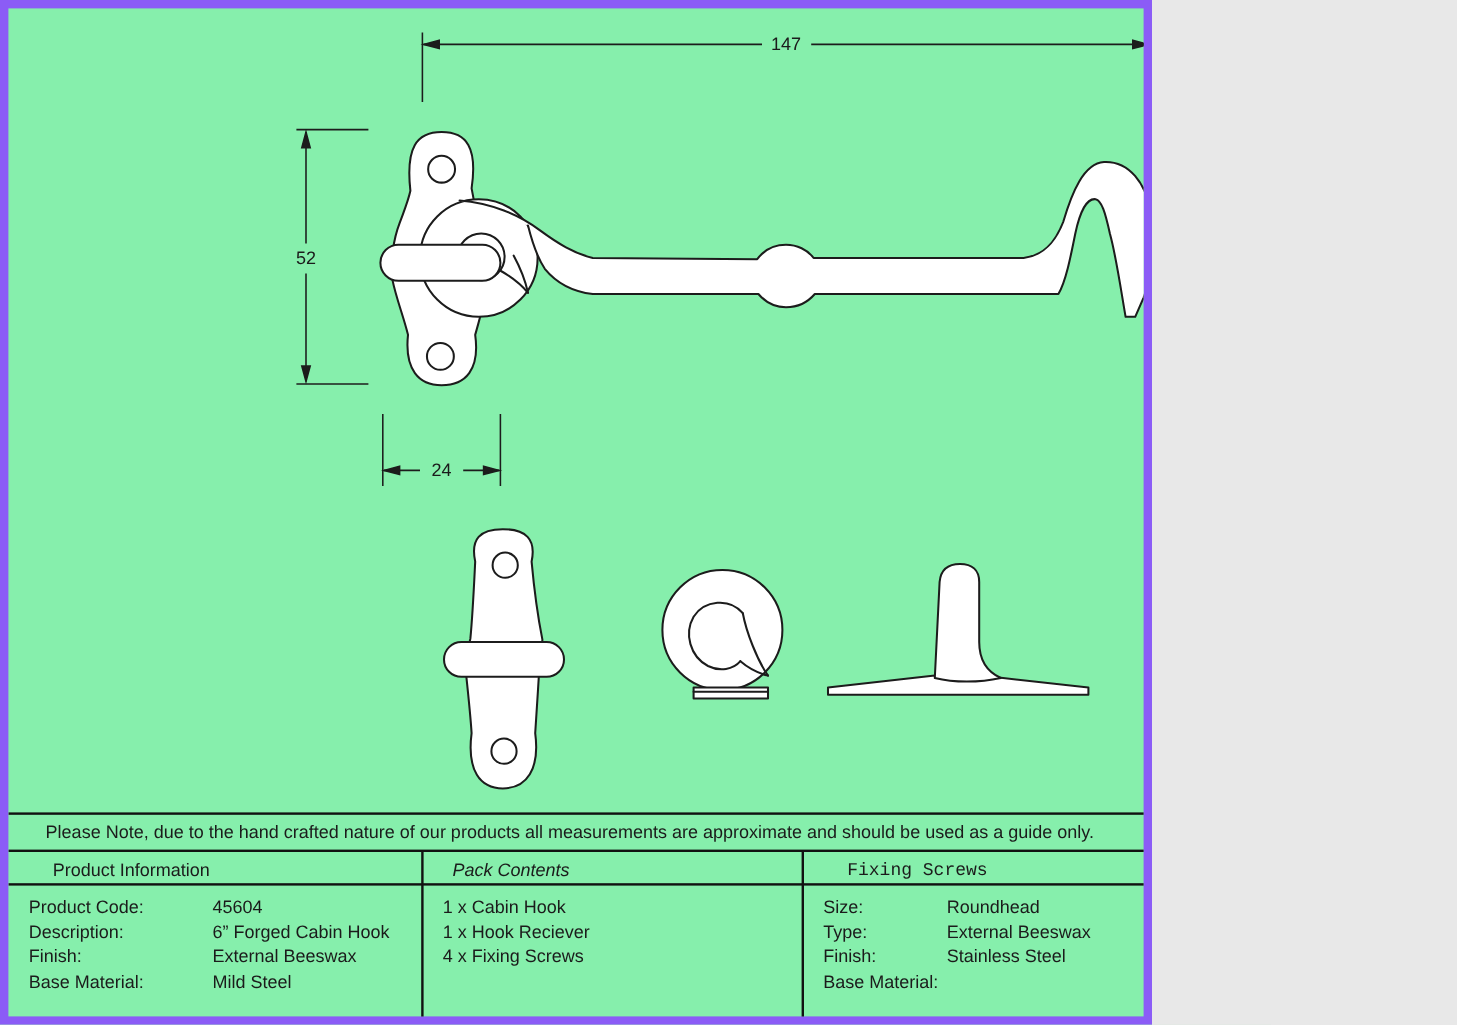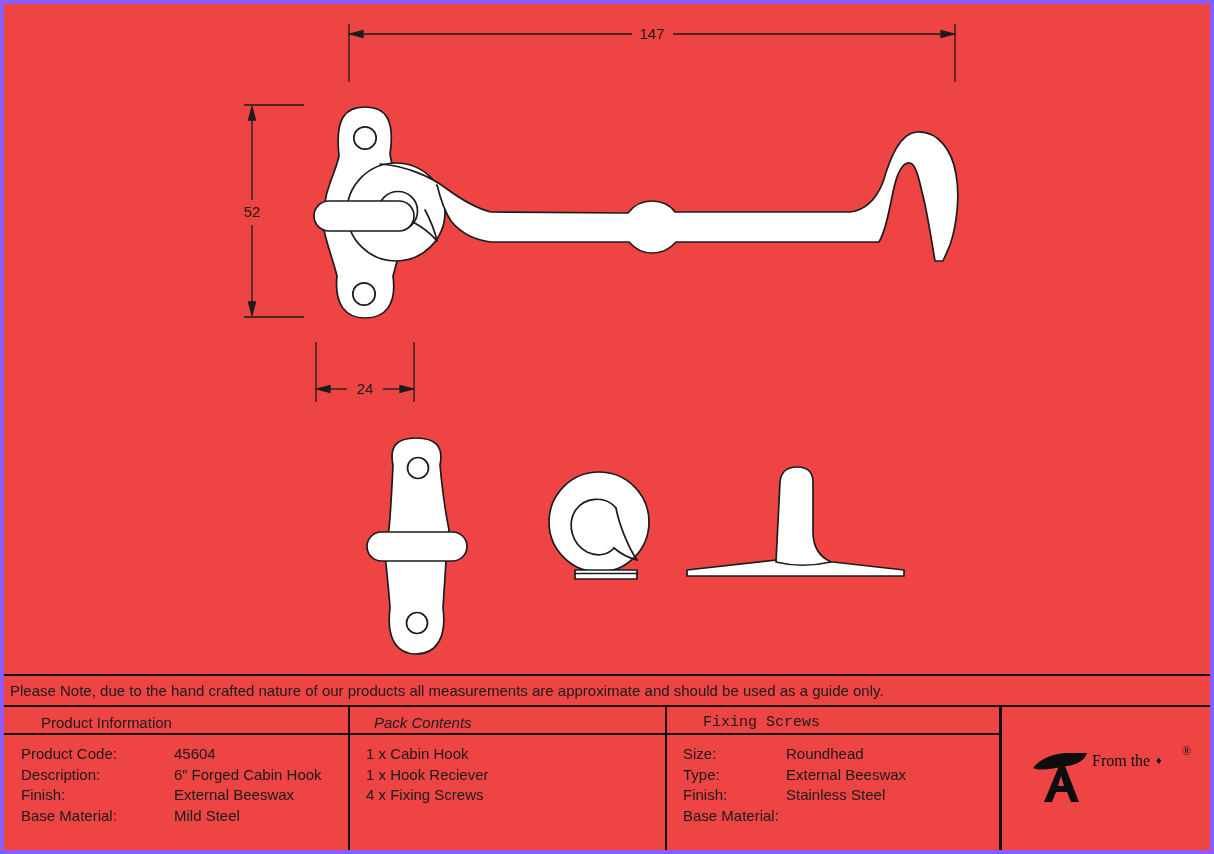--- a/index.html
+++ b/index.html
@@ -1,26 +1,26 @@
 <!DOCTYPE html>
 <html><head>
 <meta charset="utf-8">
 <style>
   html,body{margin:0;padding:0;background:#e8e8e8;}
   .page{
-    position:relative;width:1214px;height:854px;background:#ef4444;
-    border:4px solid #8b5cf6;box-sizing:border-box;overflow:hidden;
+    position:relative;width:960px;height:854px;background:#86efac;
+    border:7px solid #8b5cf6;box-sizing:border-box;overflow:hidden;
     font-family:"Liberation Sans",sans-serif;color:#1b1b1b;
   }
   .abs{position:absolute;}
   svg text{font-family:"Liberation Sans",sans-serif;font-size:15px;fill:#1b1b1b;}
   .note-row{
     position:absolute;left:0;top:670px;width:1208px;height:33px;
     border-top:2px solid #111;border-bottom:2px solid #111;
-    display:flex;align-items:center;padding-left:6px;box-sizing:border-box;
+    display:flex;align-items:center;padding-left:31px;box-sizing:border-box;
     font-size:15px;
   }
   .tbl-line{position:absolute;background:#111;}
   .hdr{position:absolute;top:710px;font-size:15px;margin-left:20px;}
   .rows{position:absolute;top:740px;font-size:15px;line-height:20.6px;white-space:nowrap;}
   .logo-wrap{position:absolute;left:1028px;top:742px;width:176px;height:62px;}
   .logo-brand{
     position:absolute;left:50px;top:3px;font-family:"Liberation Serif",serif;
     font-size:56px;line-height:50px;font-weight:600;letter-spacing:-1px;color:#0d0d0d;
   }

